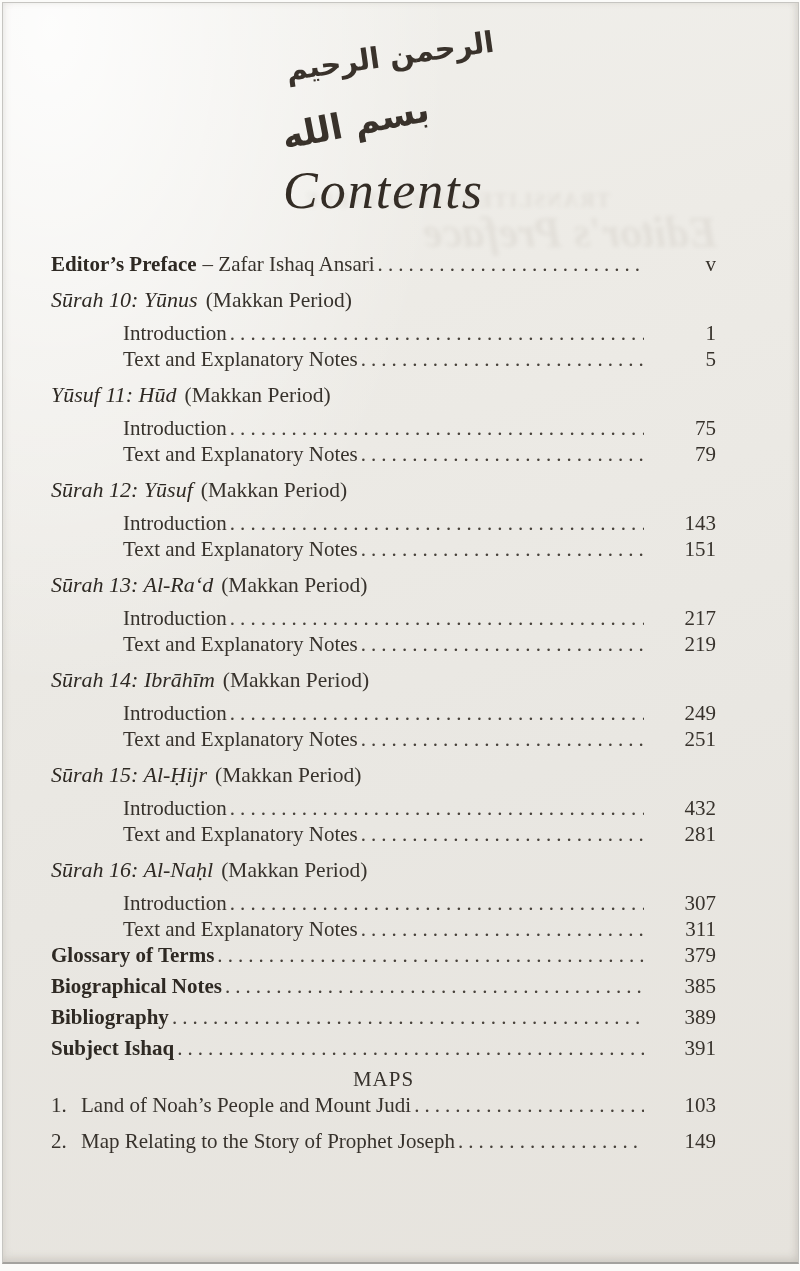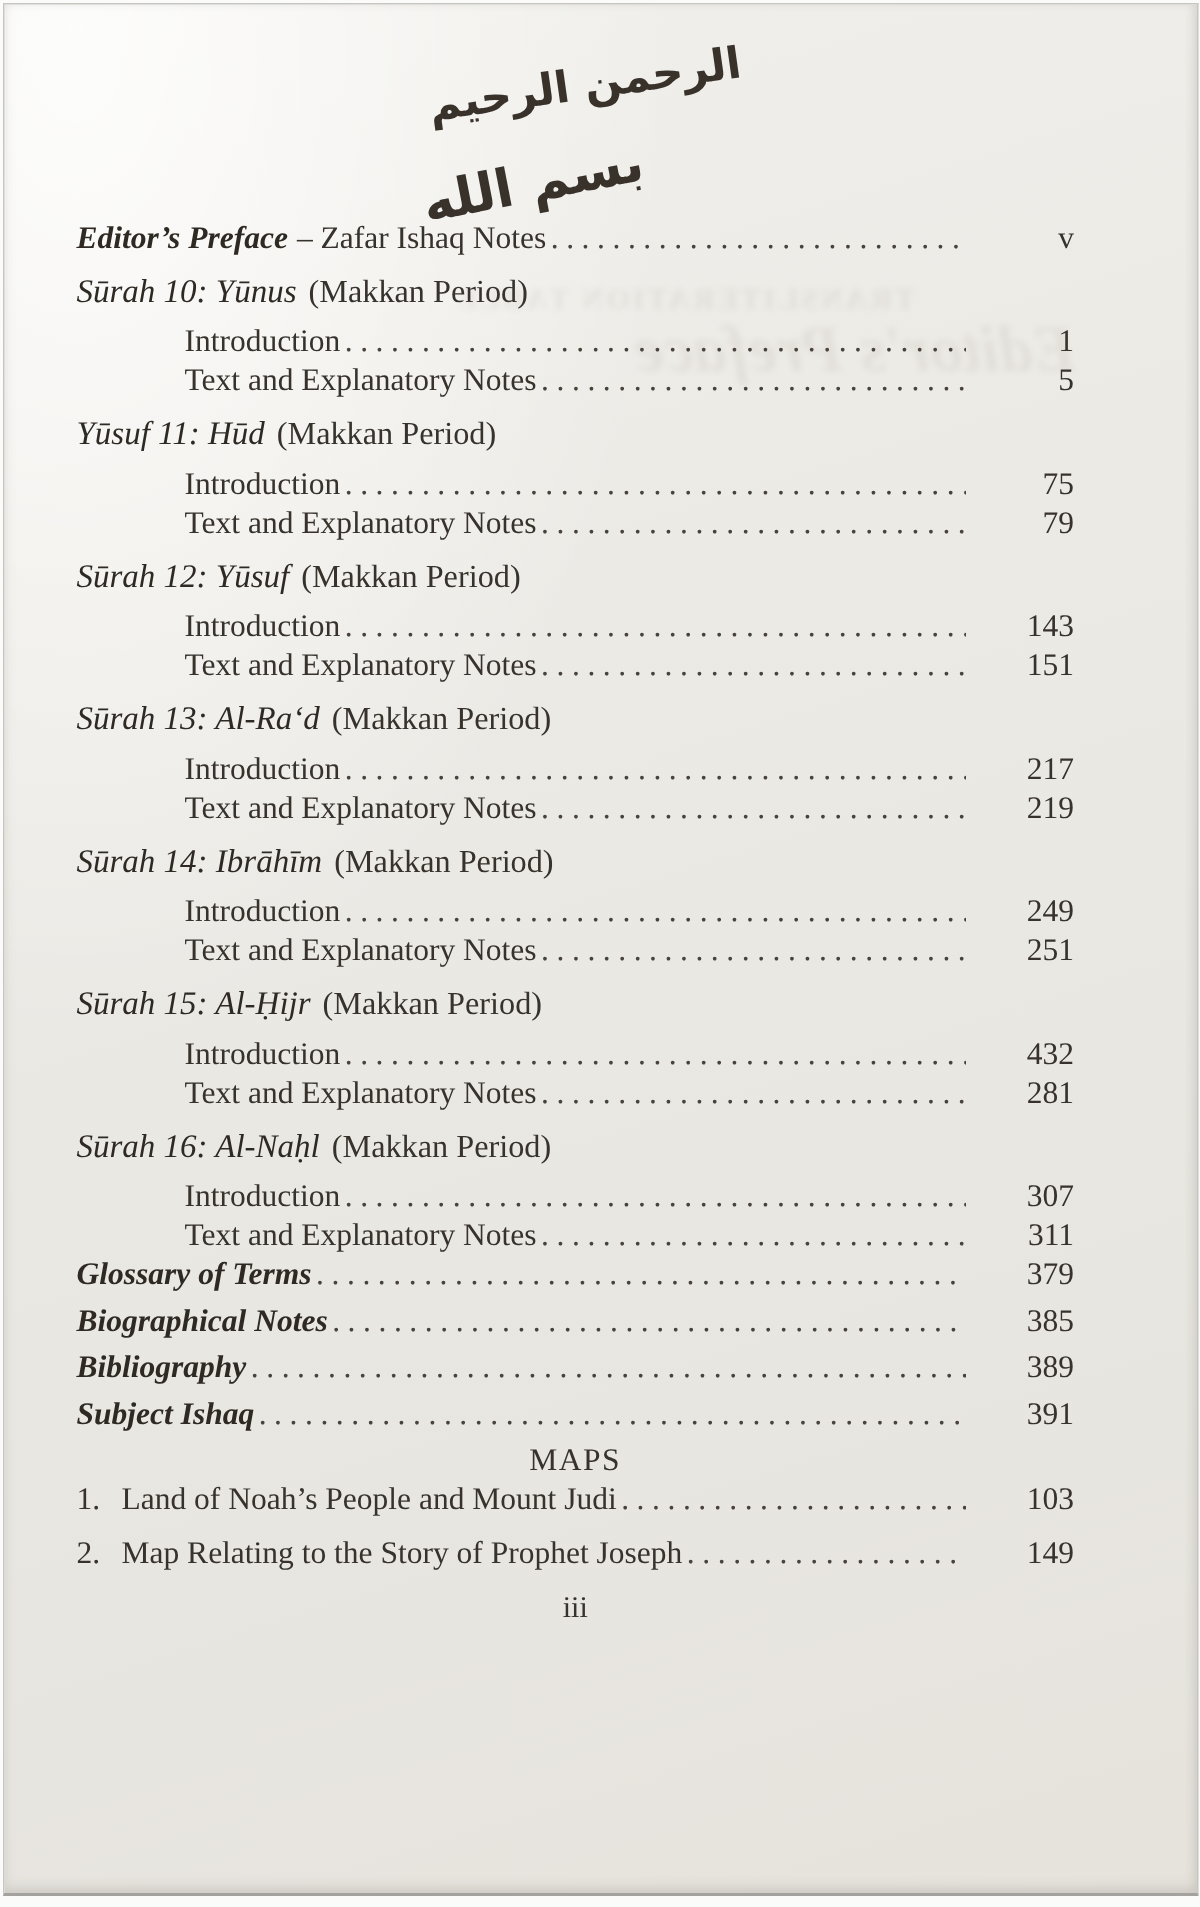--- a/index.html
+++ b/index.html
@@ -57,21 +57,21 @@
     color:#332c25;
     margin:16px 0 30px;
     line-height:1.15;
     letter-spacing:2px;
   }
 
   
   .toc{ font-size:21px; }
   .row{ display:flex; align-items:baseline; line-height:26px; }
   .lbl{ white-space:nowrap; }
-  .bold{ font-weight:bold; color:#2e2923;font-style:italic; }
+  .bold{ font-weight:bold; color:#2e2923; }
   .dots{ flex:1 1 auto; overflow:hidden; white-space:nowrap; margin:0 14px 0 3px; color:#48423b; }
   .dots::after{
     content:"..............................................................................................................................................";
     letter-spacing:0.24em;
   }
   .pg{ flex:0 0 58px; text-align:right; white-space:nowrap; }
 
   .preface-author{ margin-left:6px; }
 
   .section{ margin-top:10px; }
@@ -102,25 +102,26 @@
   <div class="paper">
 
     <div class="ghost ghost-1">TRANSLITERATION TABLE</div>
     <div class="ghost ghost-2">Editor's Preface</div>
 
     <div class="bismillah">
       <span class="b-top">الرحمن الرحيم</span>
       <span class="b-bottom">بسم الله</span>
     </div>
 
+    <h1 class="title">Contents</h1>
 
     <div class="toc">
 
       <div class="row">
-        <span class="lbl"><b class="bold">Editor’s Preface</b><span class="preface-author">– Zafar Ishaq Notes</span></span>
+        <span class="lbl"><b class="bold">Editor’s Preface</b><span class="preface-author">– Zafar Ishaq Ansari</span></span>
         <span class="dots"></span>
         <span class="pg">v</span>
       </div>
 
       <div class="section">
         <div class="row heading">
           <span class="surah-title">Sūrah 10: Yūnus</span>
           <span class="surah-period">(Makkan Period)</span>
         </div>
         <div class="row entry">
@@ -271,16 +272,15 @@
         <div class="row map-row">
           <span class="map-num">2.</span>
           <span class="lbl">Map Relating to the Story of Prophet Joseph</span>
           <span class="dots"></span>
           <span class="pg">149</span>
         </div>
       </div>
 
     </div>
 
-    <div class="folio">iii</div>
 
   </div>
 </div>
 
 </body></html>

